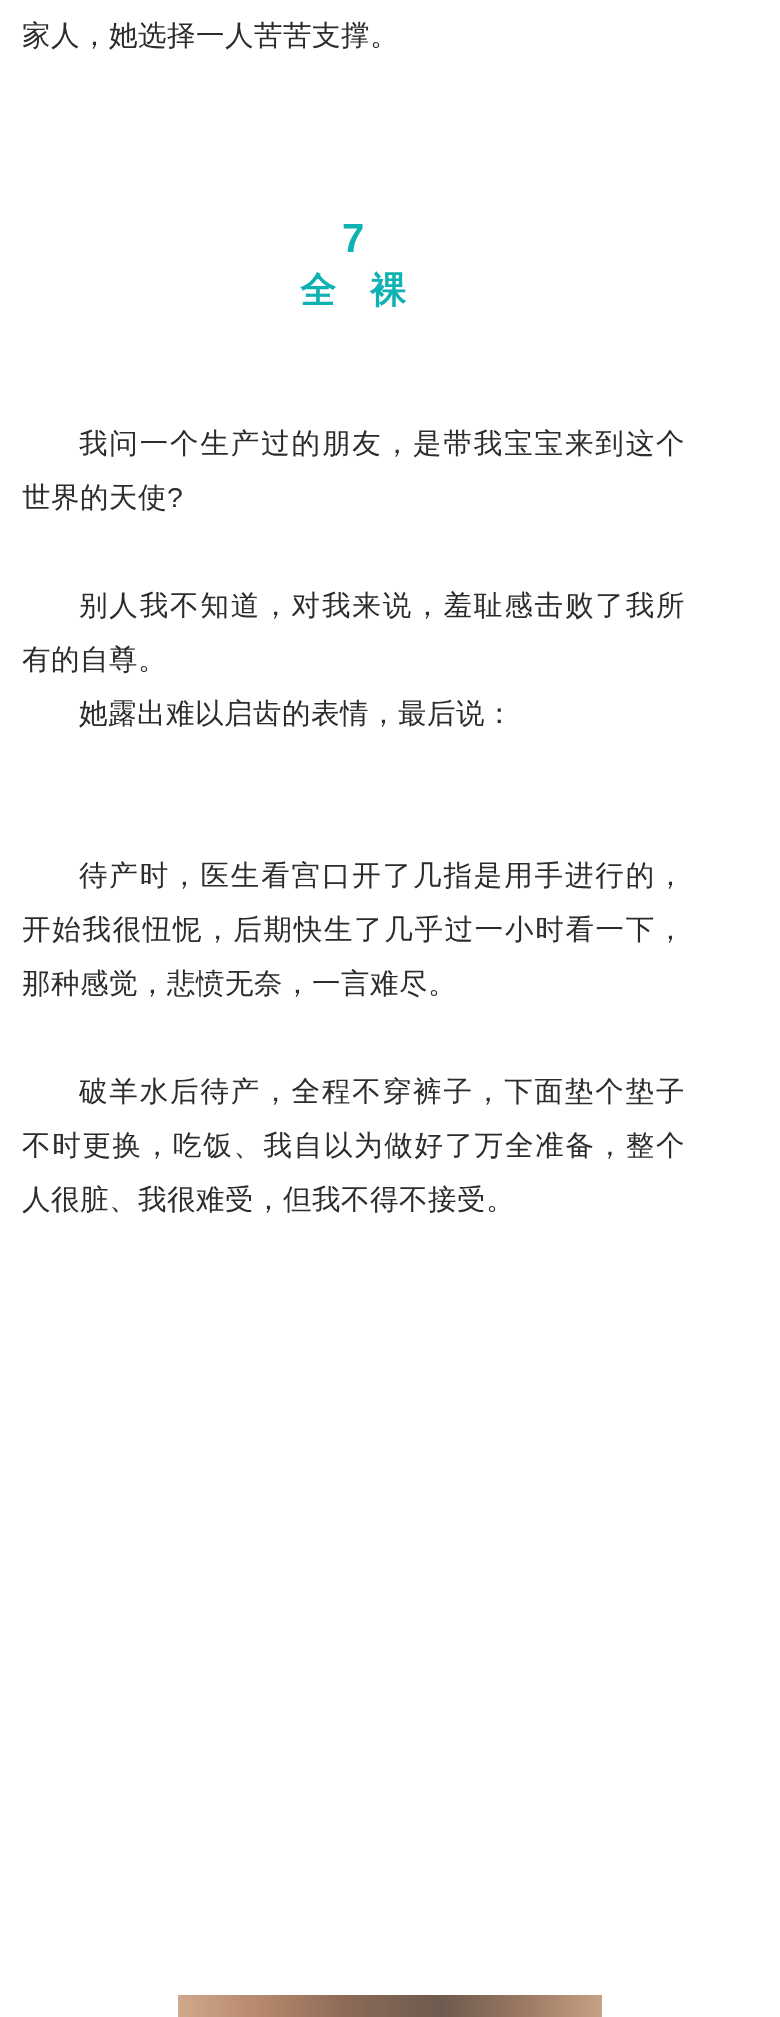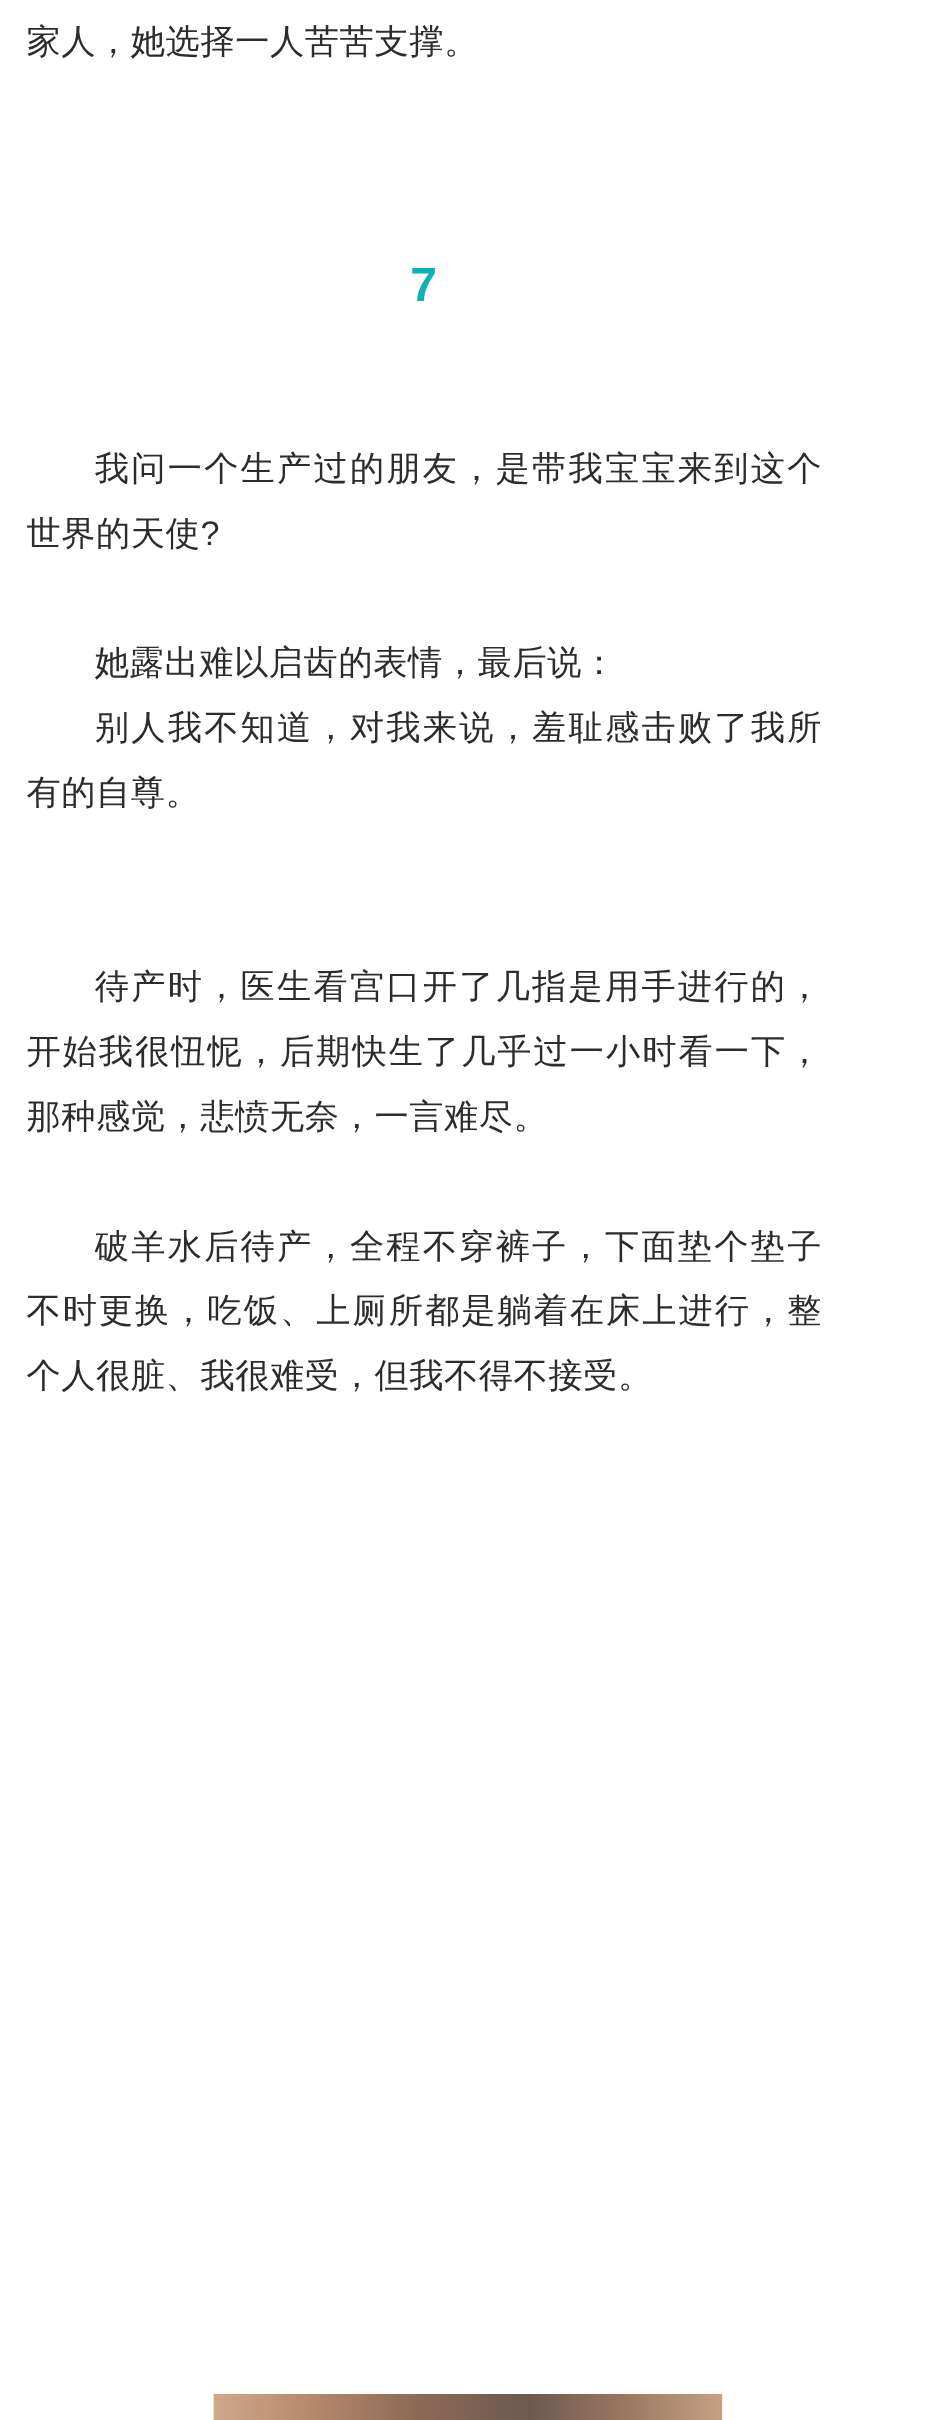--- a/index.html
+++ b/index.html
@@ -94,41 +94,42 @@
 <body>
 
 <div class="page">
 
   <p class="para continued">家人，她选择一人苦苦支撑。</p>
 
   <div class="gap-xl"></div>
 
   <div class="section-head">
     <div class="section-num">7</div>
+    <div class="section-title">全 裸</div>
   </div>
 
   <div class="gap-lg"></div>
 
   <p class="para indent">我问一个生产过的朋友，是带我宝宝来到这个世界的天使?</p>
 
   <div class="gap-md"></div>
 
+  <p class="para indent">别人我不知道，对我来说，羞耻感击败了我所有的自尊。</p>
   <p class="para indent">她露出难以启齿的表情，最后说：</p>
-  <p class="para indent">别人我不知道，对我来说，羞耻感击败了我所有的自尊。</p>
 
   <div class="gap-md"></div>
 
 
   <div class="gap-md"></div>
 
   <p class="para indent">待产时，医生看宫口开了几指是用手进行的，开始我很忸怩，后期快生了几乎过一小时看一下，那种感觉，悲愤无奈，一言难尽。</p>
 
   <div class="gap-md"></div>
 
-  <p class="para indent">破羊水后待产，全程不穿裤子，下面垫个垫子不时更换，吃饭、上厕所都是躺着在床上进行，整个人很脏、我很难受，但我不得不接受。</p>
+  <p class="para indent">破羊水后待产，全程不穿裤子，下面垫个垫子不时更换，吃饭、我自以为做好了万全准备，整个人很脏、我很难受，但我不得不接受。</p>
 
   <div class="gap-md"></div>
 
 
   <div class="bottom-strip">
     <div class="strip-left"></div>
     <div class="strip-img"></div>
     <div class="strip-right"></div>
   </div>
 

